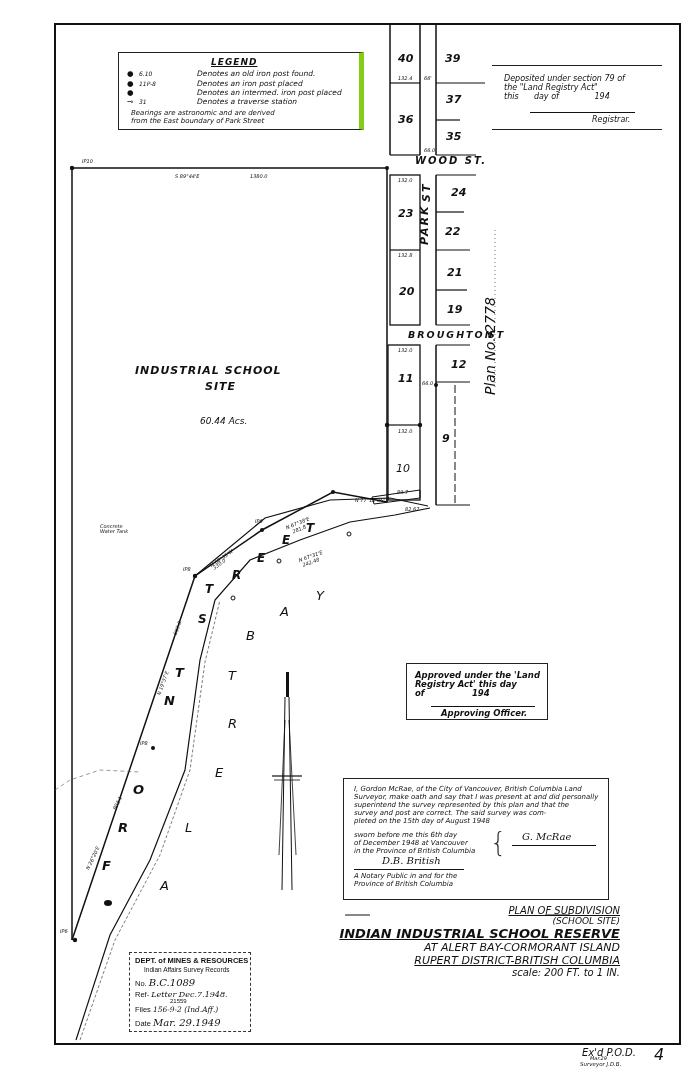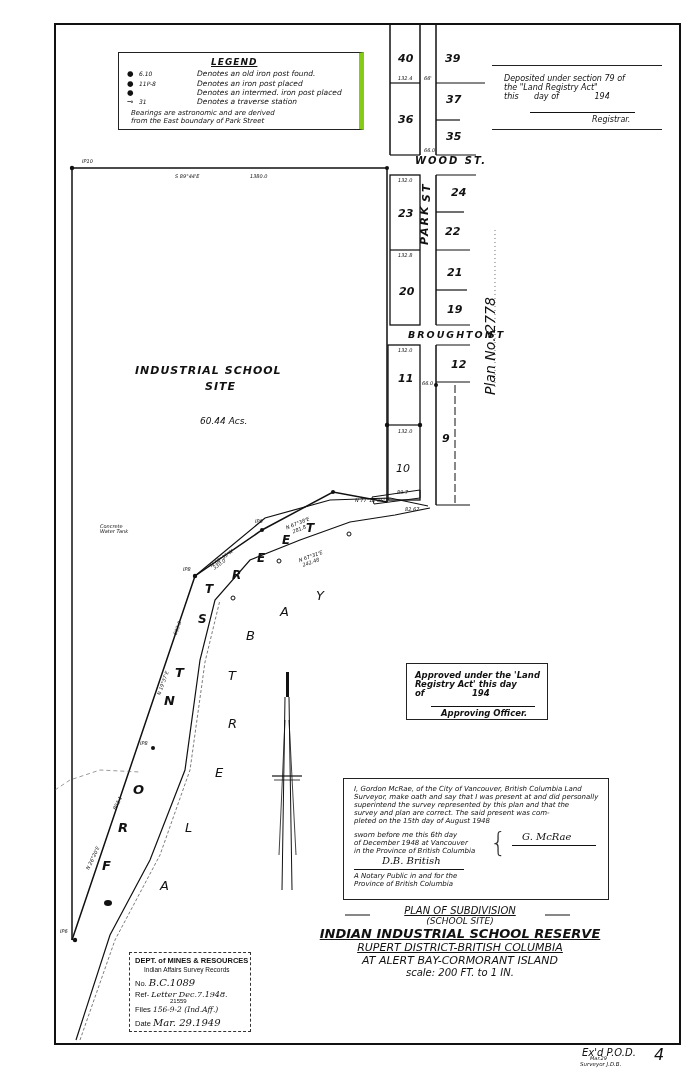--- a/index.html
+++ b/index.html
@@ -18,21 +18,21 @@
   .deposit .l { position:absolute; left:12px; font-size:8px; font-style:italic; }
   .deposit .rule { position:absolute; left:38px; top:46px; width:105px; border-top:1.5px solid #111; }
   .approved { left:406px; top:663px; width:140px; height:55px; border-left:1px solid #222; border-right:1px solid #222;font-weight:bold; }
   .approved .l { position:absolute; left:8px; font-size:8.5px; font-style:italic; }
   .approved .rule { position:absolute; left:24px; top:42px; width:104px; border-top:1.5px solid #111; }
   .oath { left:343px; top:738px; width:264px; height:120px; border-left:1px solid #222; border-right:1px solid #222;margin-top:40px; }
   .oath .l { position:absolute; left:10px; font-size:7px; font-style:italic; }
   .oath .sig { position:absolute; font-family:"DejaVu Serif", serif; font-style:italic; font-size:10px; }
   .oath .rule { position:absolute; border-top:1px solid #111; }
   .title-block { position:absolute; left:300px; top:905px; width:320px; text-align:center; font-style:italic; }
-  .title-block div { white-space:nowrap; }
+  .title-block div { white-space:nowrap;text-align:right; }
   .stamp { position:absolute; left:108px; top:952px; width:120px; height:78px; border:1px dashed #333; font-size:7.5px; font-family:"Liberation Sans", sans-serif;margin-left:21px; }
   .stamp .l { position:absolute; left:5px; white-space:nowrap; }
   .hand { font-family:"DejaVu Serif", serif; font-style:italic; font-size:10px; }
   .lot { position:absolute; font-style:italic; font-weight:bold; font-size:11px; }
   .street { position:absolute; font-style:italic; font-weight:bold; font-size:9.5px; letter-spacing:2px; }
   .tiny { position:absolute; font-size:5px; font-style:italic; white-space:nowrap; }
 </style>
 </head>
 <body>
 
@@ -216,40 +216,40 @@
   <div class="l" style="top:15px">Registry Act' this      day</div>
   <div class="l" style="top:24px"><span>of</span>&nbsp;&nbsp;&nbsp;&nbsp;&nbsp;&nbsp;&nbsp;&nbsp;&nbsp;&nbsp;&nbsp;&nbsp;&nbsp;&nbsp;&nbsp;&nbsp;<span>194</span></div>
   <div class="rule"></div>
   <div class="l" style="top:44px;left:34px">Approving Officer.</div>
 </div>
 
 <div class="box oath">
   <div class="l" style="top:6px">I, Gordon McRae, of the City of Vancouver, British Columbia Land</div>
   <div class="l" style="top:14px">Surveyor, make oath and say that I was present at and did personally</div>
   <div class="l" style="top:22px">superintend the survey represented by this plan and that the</div>
-  <div class="l" style="top:30px">survey and plan are correct. The said present was com-</div>
+  <div class="l" style="top:30px">survey and post are correct. The said survey was com-</div>
   <div class="l" style="top:38px">pleted on the 15th day of August      1948</div>
   <div class="l" style="top:52px">sworn before me this 6th day</div>
   <div class="l" style="top:60px">of December 1948  at Vancouver</div>
   <div class="l" style="top:68px">in the Province of British Columbia</div>
   <div class="sig" style="left:38px;top:76px">D.B. British</div>
   <div class="rule" style="left:10px;top:90px;width:110px"></div>
   <div class="l" style="top:93px">A Notary Public in and for the</div>
   <div class="l" style="top:101px">Province of British Columbia</div>
   <div class="sig" style="left:178px;top:52px">G. McRae</div>
   <div class="rule" style="left:168px;top:66px;width:84px"></div>
   <div class="txt" style="left:146px;top:48px;font-size:26px;font-style:normal;font-weight:100;color:#333">{</div>
 </div>
 
 <div class="title-block">
   <div style="font-size:10px;text-decoration:underline">PLAN OF SUBDIVISION</div>
   <div style="font-size:9px">(SCHOOL SITE)</div>
   <div style="font-size:13px;font-weight:bold;text-decoration:underline">INDIAN INDUSTRIAL SCHOOL RESERVE</div>
+  <div style="font-size:11px">AT ALERT BAY-CORMORANT ISLAND</div>
   <div style="font-size:11px;text-decoration:underline">RUPERT DISTRICT-BRITISH COLUMBIA</div>
-  <div style="font-size:11px">AT ALERT BAY-CORMORANT ISLAND</div>
   <div style="font-size:10px;font-weight:normal">scale: 200 FT. to 1 IN.</div>
 </div>
 
 <div class="stamp">
   <div class="l" style="top:3px;font-weight:bold">DEPT. of MINES &amp; RESOURCES</div>
   <div class="l" style="top:13px;left:14px;font-size:6.5px">Indian Affairs Survey Records</div>
   <div class="l" style="top:24px"><span>No.</span> <span class="hand">B.C.1089</span></div>
   <div class="l" style="top:37px"><span>Ref-</span> <span class="hand" style="font-size:8px">Letter Dec.7.1948.</span></div>
   <div class="l" style="top:45px;left:40px;font-size:6px">21559</div>
   <div class="l" style="top:52px"><span>Files</span> <span class="hand" style="font-size:7.5px">156-9-2 (Ind.Aff.)</span></div>

